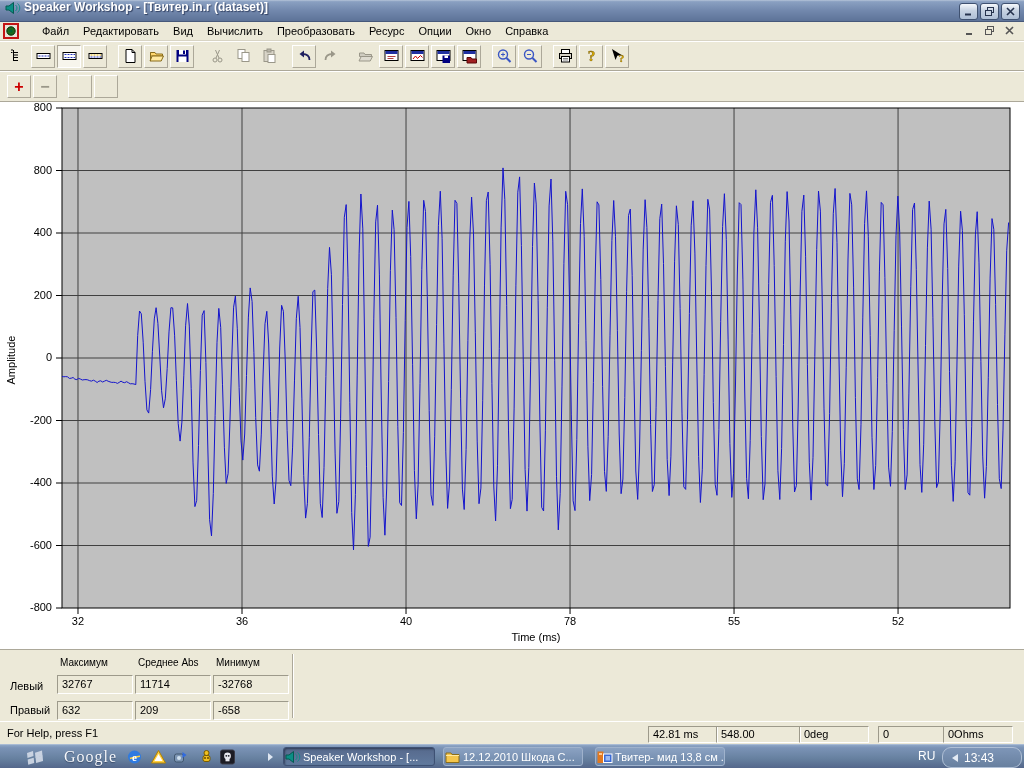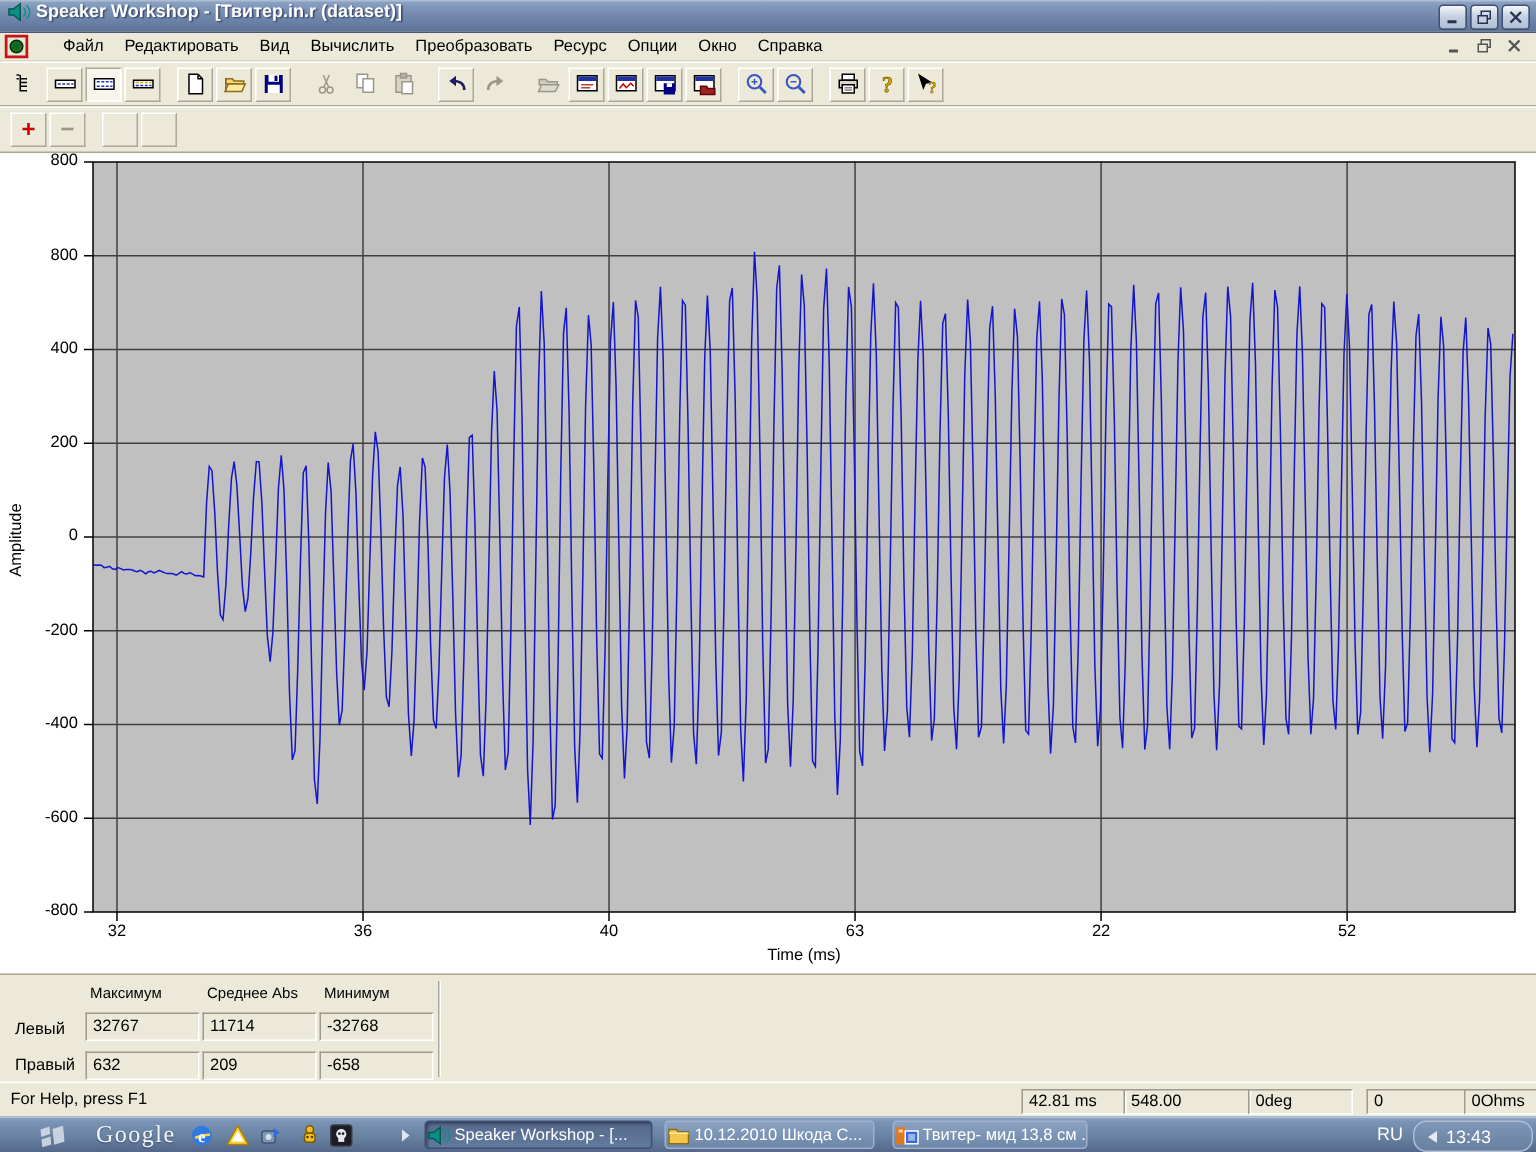--- a/index.html
+++ b/index.html
@@ -48,21 +48,21 @@
   .stats-divider{position:absolute;left:292px;top:4px;width:1px;height:64px;background:#aca899;border-right:1px solid #fff;}
   .stat-header{position:absolute;top:7px;font-size:10px;}
   .stat-rowlabel{position:absolute;font-size:11px;}
   .stat-field{position:absolute;width:70px;height:17px;line-height:16px;padding-left:4px;background:#ece9d8;
     border-top:1px solid #9d9a8b;border-left:1px solid #9d9a8b;border-bottom:1px solid #fff;border-right:1px solid #fff;box-sizing:content-box;}
   
   .statusbar{position:absolute;left:0;top:721px;width:1024px;height:23px;background:#ece9d8;
     border-top:1px solid #fff;box-sizing:border-box;}
   .statusbar .help{position:absolute;left:7px;top:5px;}
   .spanel{position:absolute;top:4px;height:15px;line-height:15px;padding-left:4px;
-    border-top:1px solid #9d9a8b;border-left:1px solid #9d9a8b;border-bottom:1px solid #fff;border-right:1px solid #fff;margin-left:33px;}
+    border-top:1px solid #9d9a8b;border-left:1px solid #9d9a8b;border-bottom:1px solid #fff;border-right:1px solid #fff;}
   
   .taskbar{position:absolute;left:0;top:744px;width:1024px;height:24px;
     background:linear-gradient(#8ea6c6 0%,#7b93b6 12%,#66809f 60%,#54678b 100%);
     border-top:1px solid #a9bbd4;box-sizing:border-box;}
   .google-label{position:absolute;left:64px;top:3px;color:#f4f6fa;font-family:"Liberation Serif",serif;
     font-size:16px;letter-spacing:1px;text-shadow:0 1px 1px rgba(20,30,60,.5);}
   .qicon{position:absolute;top:4px;width:16px;height:16px;}
   .chevron{position:absolute;left:268px;top:8px;width:0;height:0;
     border-left:5px solid #dfe7f2;border-top:4px solid transparent;border-bottom:4px solid transparent;}
   .taskbtn{position:absolute;top:2px;height:19px;border-radius:3px;display:flex;align-items:center;
@@ -355,22 +355,22 @@
         <div class="ytick-label" style="left: 0px; top: 249px;">0</div>
         <div class="ytick-label" style="left: 0px; top: 311.5px;">-200</div>
         <div class="ytick-label" style="left: 0px; top: 374px;">-400</div>
         <div class="ytick-label" style="left: 0px; top: 436.5px;">-600</div>
         <div class="ytick-label" style="left: 0px; top: 499px;">-800</div>
       </div>
     <div>
         <div class="xtick-label" style="left: 57.9913px; top: 513px;">32</div>
         <div class="xtick-label" style="left: 222.005px; top: 513px;">36</div>
         <div class="xtick-label" style="left: 386.019px; top: 513px;">40</div>
-        <div class="xtick-label" style="left: 550.033px; top: 513px;">63</div>
-        <div class="xtick-label" style="left: 714.047px; top: 513px;">22</div>
+        <div class="xtick-label" style="left: 550.033px; top: 513px;">78</div>
+        <div class="xtick-label" style="left: 714.047px; top: 513px;">55</div>
         <div class="xtick-label" style="left: 878.061px; top: 513px;">52</div>
       </div>
     <div class="x-axis-title">Time (ms)</div>
   </div>
 
   <div class="stats">
     <div>
         <div class="stat-header" style="left: 60px;">Максимум</div>
         <div class="stat-header" style="left: 138px;">Среднее Abs</div>
         <div class="stat-header" style="left: 216px;">Минимум</div>
@@ -429,21 +429,21 @@
           <span class="ticon16"><svg width="17" height="16" viewBox="0 0 16 16">
               <path d="M1.5 6h3l4.5-3.5v11L4.5 10h-3z" fill="#0b8f86" stroke="#045a50"></path>
               <path d="M11 5c2 1.6 2 4.4 0 6M13 3.5c3 2.3 3 6.7 0 9" stroke="#0b8f86" fill="none"></path>
             </svg></span>
           <span>Speaker Workshop - [...</span>
         </span><span class="taskbtn" style="left: 443px; width: 140px;">
           <span class="ticon16"><svg width="17" height="16" viewBox="0 0 16 16">
               <path d="M1.5 4h5l1 1.5h7v8h-13z" fill="#f4c64c" stroke="#8a6d1a"></path>
               <path d="M1.5 6.5h13" stroke="#ffe9a0"></path>
             </svg></span>
-          <span>10.12.2010 Шкода С...</span>
+          <span>12.12.2010 Шкода С...</span>
         </span><span class="taskbtn" style="left: 595px; width: 130px;">
           <span class="ticon16"><svg width="17" height="16" viewBox="0 0 16 16">
               <rect x="1" y="2.5" width="6" height="11.5" fill="#e07820"></rect>
               <rect x="2.5" y="4" width="3" height="2" fill="#ffc890"></rect>
               <rect x="7" y="5" width="8.5" height="8.5" fill="#3a6ad4" stroke="#fff"></rect>
               <rect x="9" y="7" width="4.5" height="4.5" fill="#9ab8f0"></rect>
             </svg></span>
           <span>Твитер- мид 13,8  см ...</span>
         </span></span>
     <span class="tray-lang">RU</span>

